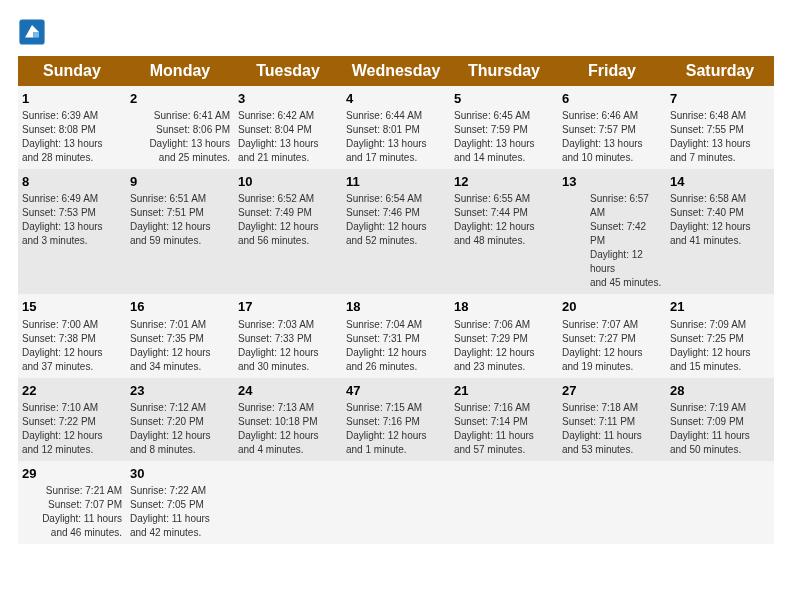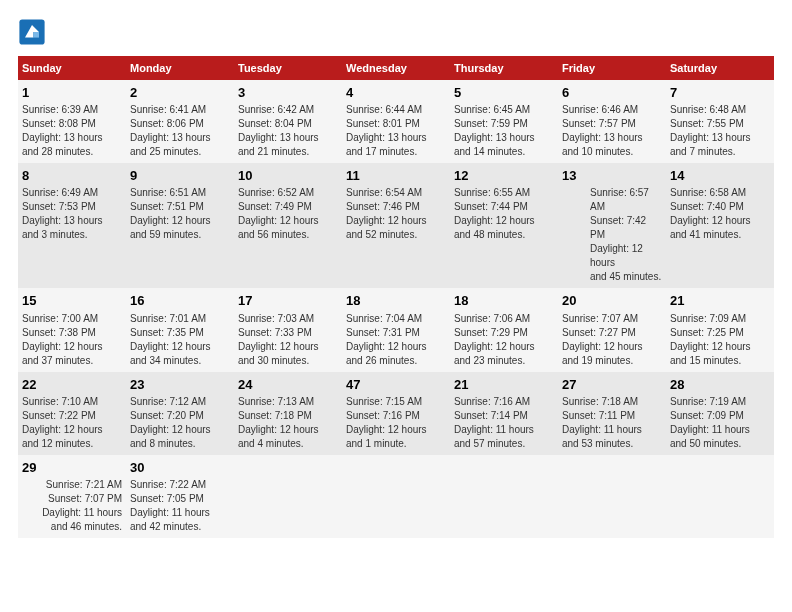--- a/index.html
+++ b/index.html
@@ -49,26 +49,26 @@
     .subtitle {
       font-size: 15px;
       color: #555;
     }
     table {
       width: 100%;
       border-collapse: collapse;
       font-size: 11px;
     }
     thead tr th {
-      background-color: #b91c1c;
+      background-color: #a16207;
       color: #fff;
       padding: 6px 4px;
-      font-size: 11px;
+      font-size: 16px;
       font-weight: bold;
-      text-align: left;
+      text-align: center;
     }
     tbody tr {
       vertical-align: top;
     }
     tbody tr:nth-child(odd) {
       background-color: #f5f5f5;
     }
     tbody tr:nth-child(even) {
       background-color: #e8e8e8;
     }
@@ -127,21 +127,21 @@
     <tr>
           <td>
             <span class="day-num">1</span>
             <div class="day-info" style="white-space: pre-line;">Sunrise: 6:39 AM
 Sunset: 8:08 PM
 Daylight: 13 hours
 and 28 minutes.</div>
           </td>
           <td>
             <span class="day-num">2</span>
-            <div class="day-info" style="white-space: pre-line;">Sunrise: 6:41 AM
+            <div class="day-info" style="white-space: pre-line; text-align: right;">Sunrise: 6:41 AM
 Sunset: 8:06 PM
 Daylight: 13 hours
 and 25 minutes.</div>
           </td>
           <td>
             <span class="day-num">3</span>
             <div class="day-info" style="white-space: pre-line;">Sunrise: 6:42 AM
 Sunset: 8:04 PM
 Daylight: 13 hours
 and 21 minutes.</div>
@@ -288,21 +288,21 @@
           <td>
             <span class="day-num">23</span>
             <div class="day-info" style="white-space: pre-line;">Sunrise: 7:12 AM
 Sunset: 7:20 PM
 Daylight: 12 hours
 and 8 minutes.</div>
           </td>
           <td>
             <span class="day-num">24</span>
             <div class="day-info" style="white-space: pre-line;">Sunrise: 7:13 AM
-Sunset: 7:18 PM
+Sunset: 10:18 PM
 Daylight: 12 hours
 and 4 minutes.</div>
           </td>
           <td>
             <span class="day-num">47</span>
             <div class="day-info" style="white-space: pre-line;">Sunrise: 7:15 AM
 Sunset: 7:16 PM
 Daylight: 12 hours
 and 1 minute.</div>
           </td>

